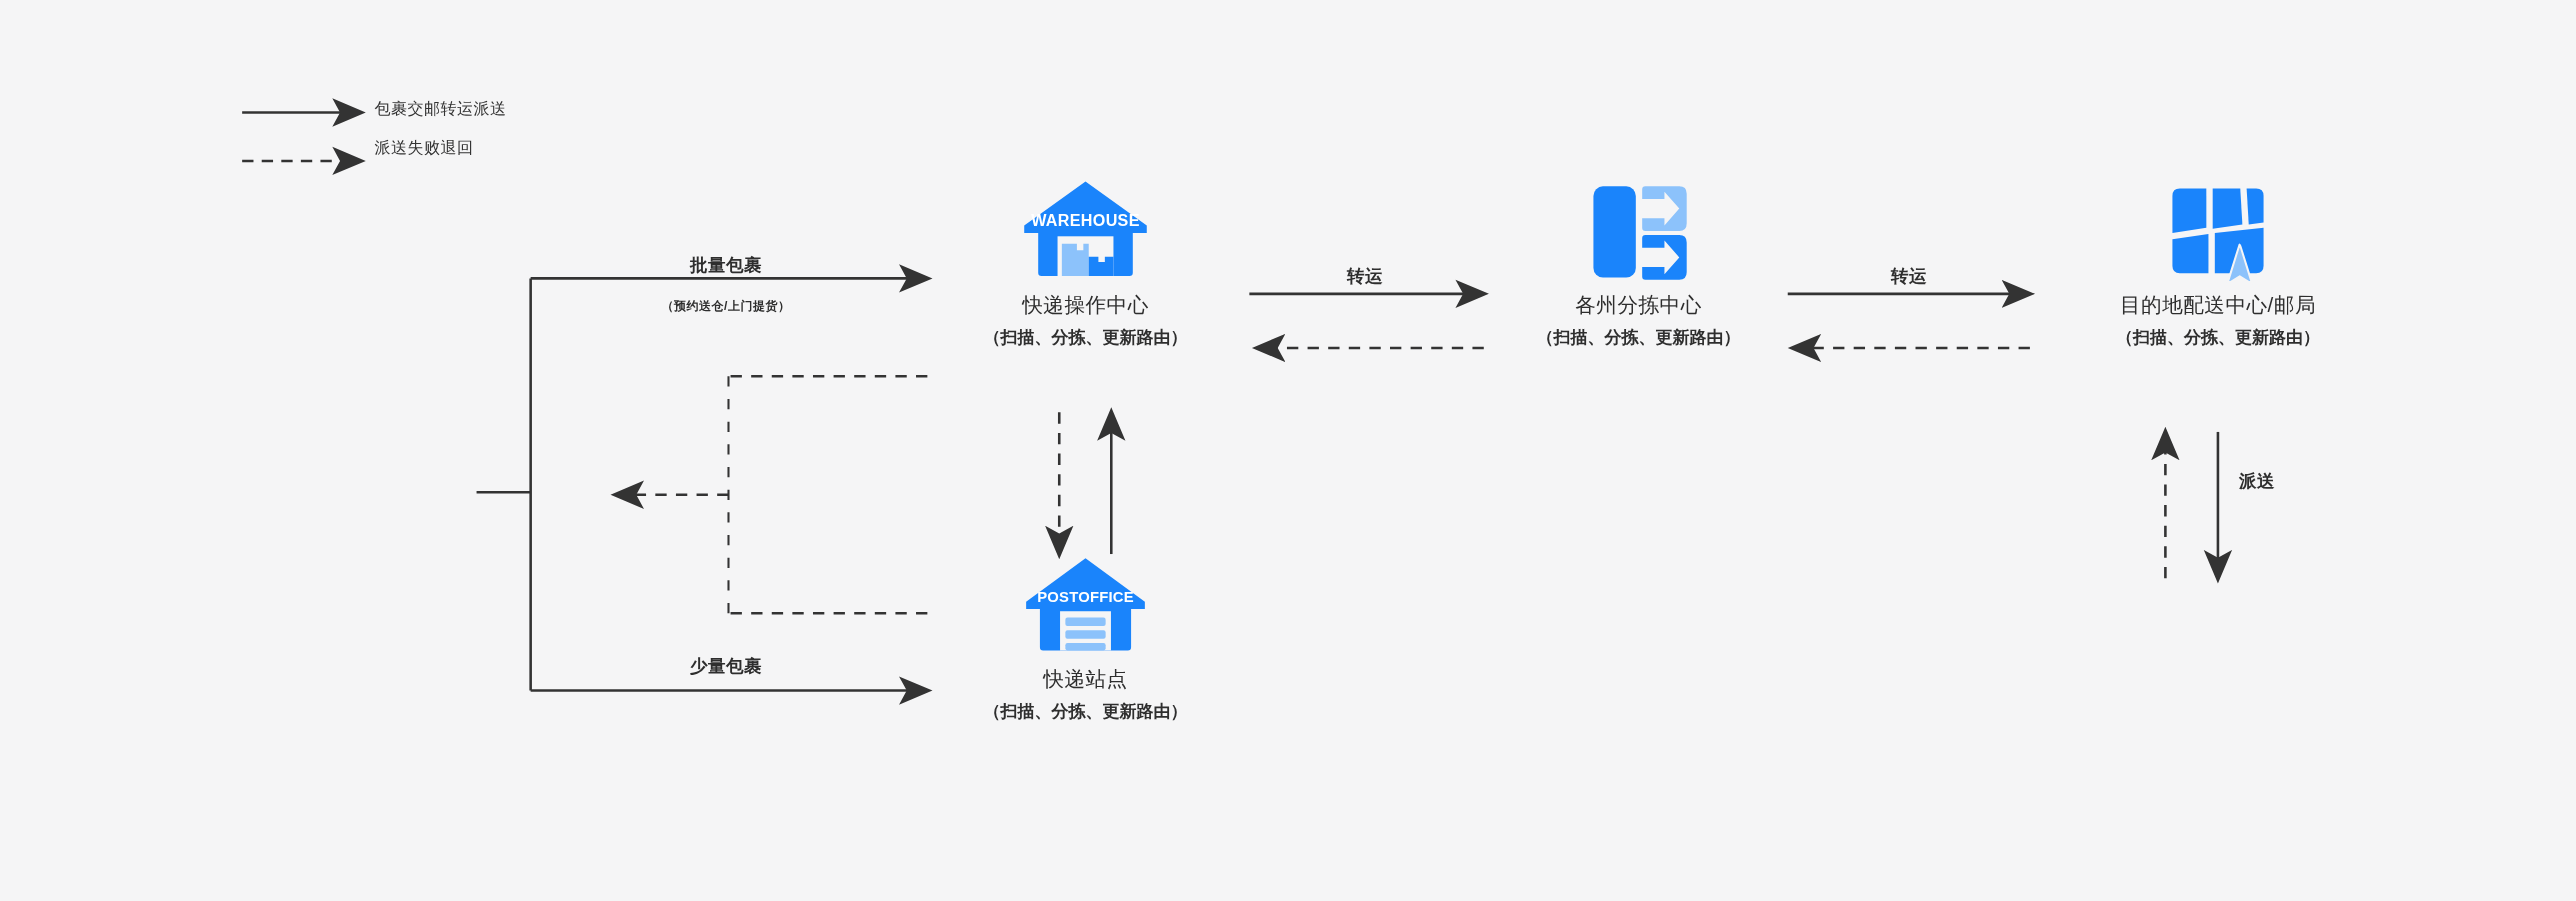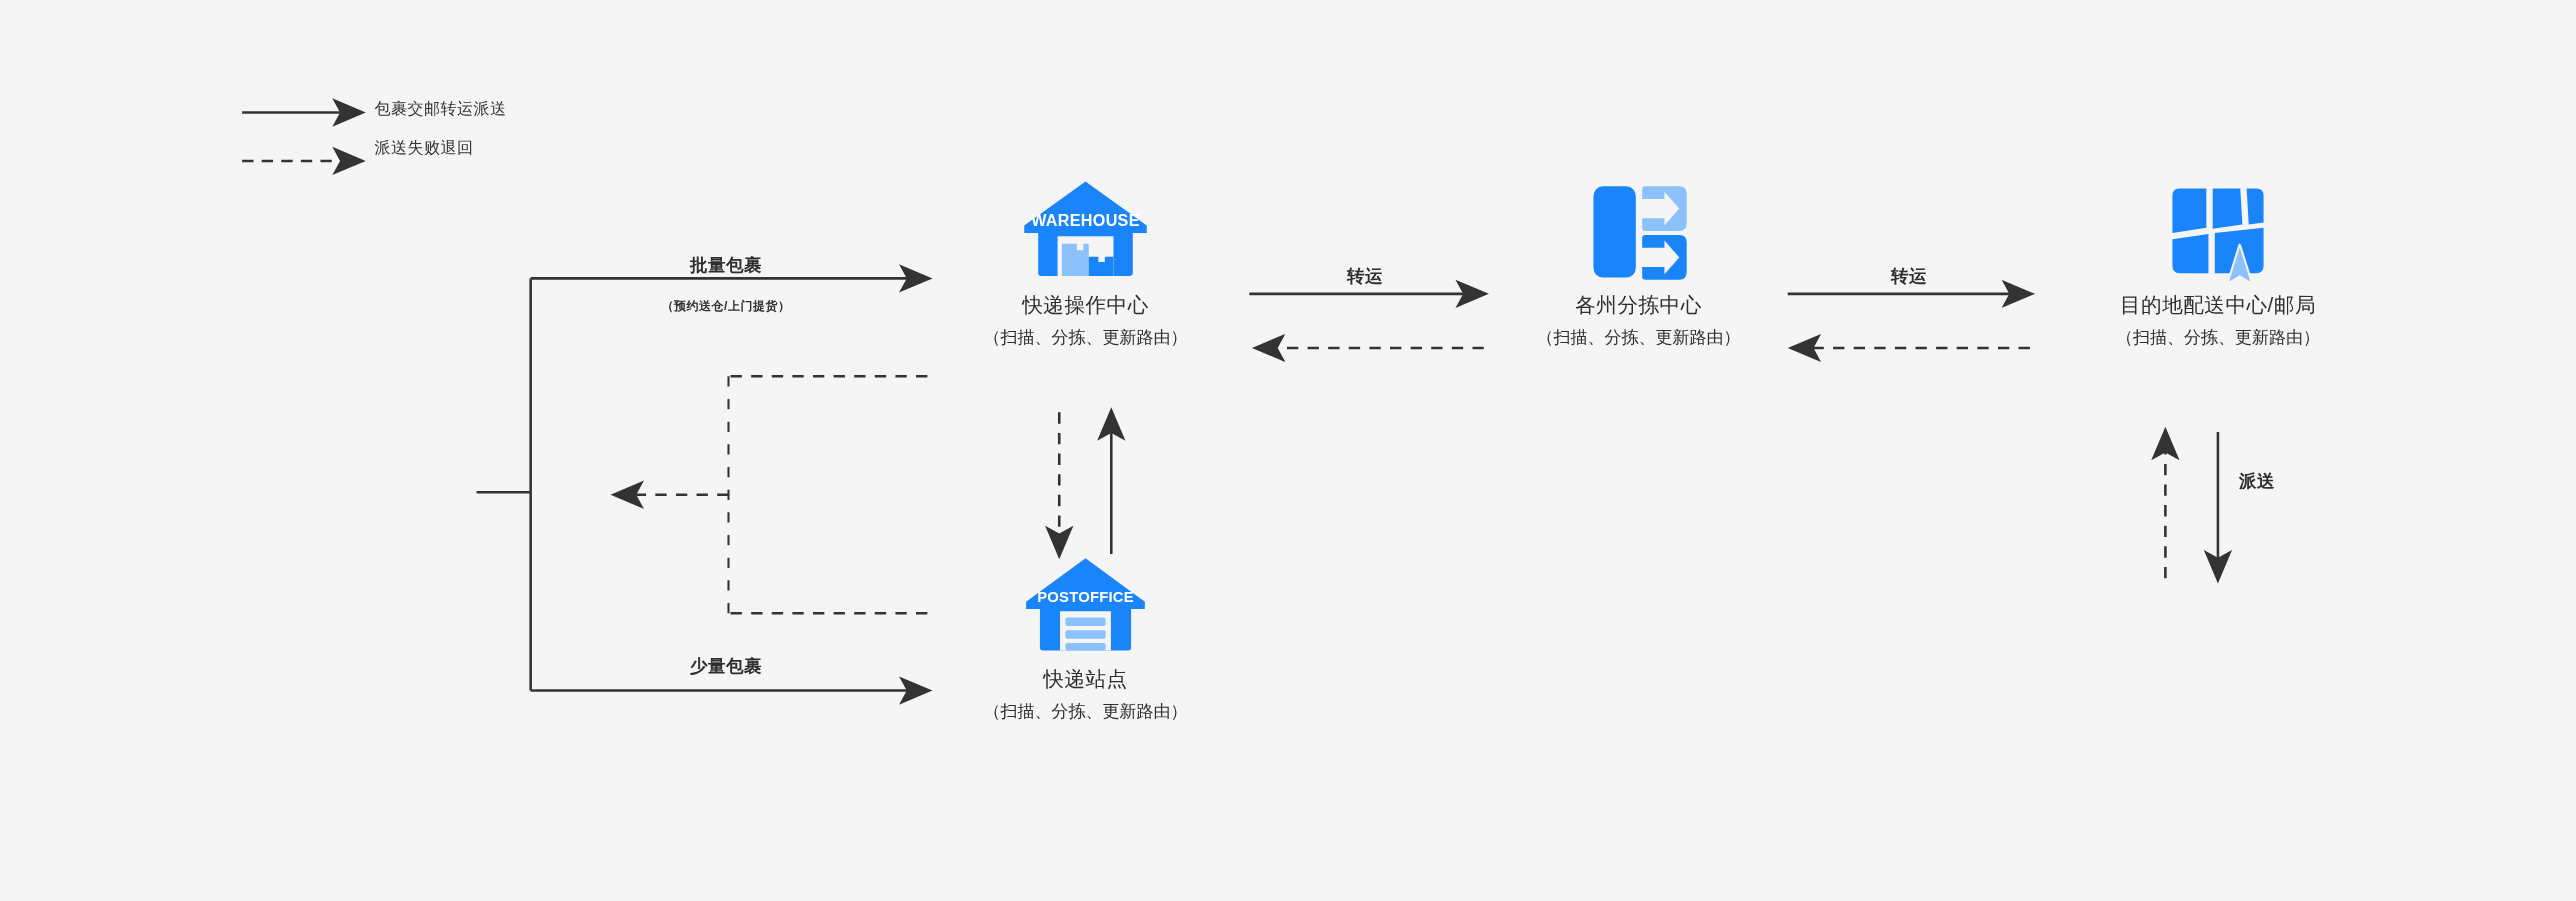--- a/index.html
+++ b/index.html
@@ -21,21 +21,21 @@
   }
 
   
   .node{position:absolute;display:flex;flex-direction:column;align-items:center;}
   .node-icon{display:block;}
   .node-title{
     font-size:20.6px;font-weight:normal;color:#2e2e2e;white-space:nowrap;
     margin-top:5.2px;letter-spacing:0.5px;text-align:center;
   }
   .node-sub{
-    font-size:17px;font-weight:normal;color:#2e2e2e;white-space:nowrap;
+    font-size:17px;font-weight:bold;color:#2e2e2e;white-space:nowrap;
     margin-top:7.2px;letter-spacing:0px;text-align:center;
   }
 
   
   .edge-label{
     position:absolute;font-size:17.5px;color:#2e2e2e;white-space:nowrap;
     font-weight:bold;letter-spacing:0.5px;
   }
   .edge-label.sub{font-size:12px;}
   .center{transform:translateX(-50%);}

